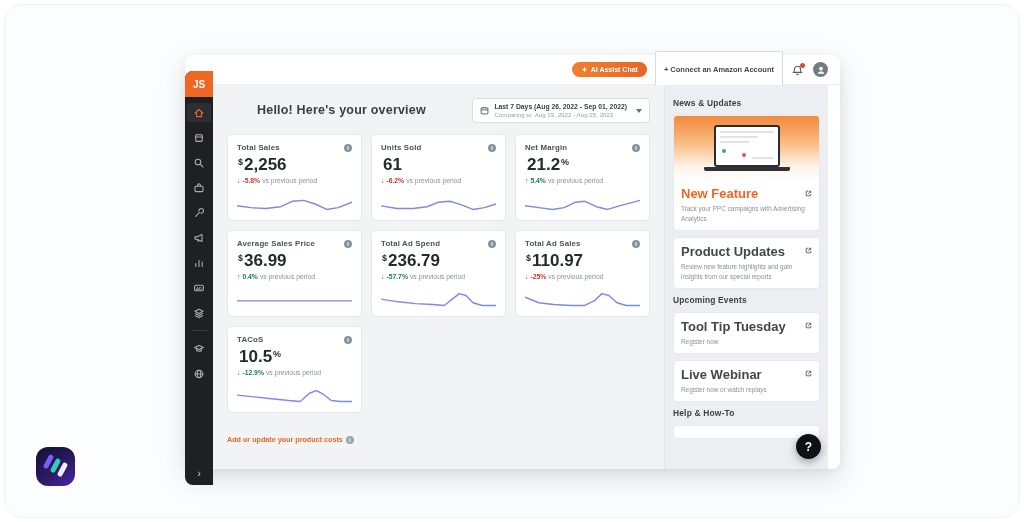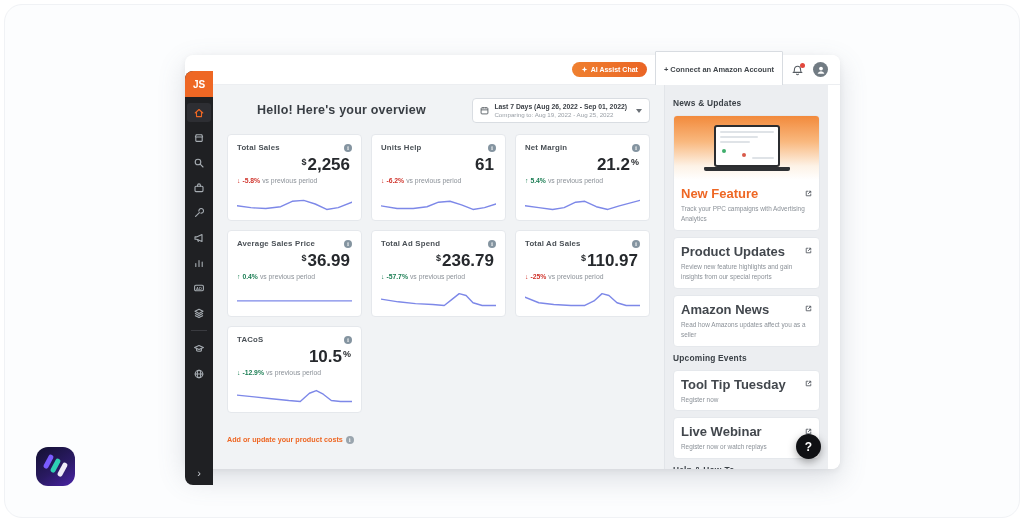--- a/index.html
+++ b/index.html
@@ -46,21 +46,21 @@
   .greeting { font-size:12.5px; font-weight:bold; color:#393e44; letter-spacing:.2px; padding-top:5px; }
   .datepicker { background:#fff; border:1px solid #d9dde2; border-radius:4px; padding:4px 7px;
                 display:flex; align-items:center; gap:5px; cursor:pointer; }
   .datepicker svg { width:9px; height:9px; stroke:#565c62; stroke-width:1; fill:none; }
   .dp-range { font-size:6.8px; font-weight:bold; color:#3c4147; }
   .dp-compare { font-size:6.2px; color:#9aa0a7; margin-top:1px; }
   .dp-caret { width:0; height:0; border-left:3px solid transparent; border-right:3px solid transparent;
               border-top:4px solid #6b7177; margin-left:4px; }
 
   .grid { margin-top:11px; display:grid; grid-template-columns:repeat(3,1fr); gap:9px; }
-  .card { background:#fff; border:1px solid #e5e8ec; border-radius:4px; padding:8px 9px 5px; height:87px; position:relative;text-align:right; }
+  .card { background:#fff; border:1px solid #e5e8ec; border-radius:4px; padding:8px 9px 5px; height:87px; position:relative; }
   .card-top { display:flex; justify-content:space-between; align-items:center; }
   .card-label { font-size:7.8px; font-weight:bold; color:#4a5056; letter-spacing:.2px; }
   .info-dot { width:8px; height:8px; border-radius:50%; background:#8494a0; color:#fff; font-size:5.5px;
               font-weight:bold; display:flex; align-items:center; justify-content:center; cursor:pointer; }
   .info-dot::before { content:"i"; font-family:"Liberation Serif", serif; }
   .card-value { margin-top:4px; font-size:17px; font-weight:bold; color:#26292d; line-height:1; }
   .card-value .pfx, .card-value .sfx { font-size:9px; position:relative; top:-5px; margin:0 1px; }
   .change { margin-top:4px; font-size:6.8px; font-weight:bold; display:flex; align-items:center; gap:2px; }
   .change .vs { color:#8b9198; font-weight:normal; }
   .spark { position:absolute; left:9px; right:9px; bottom:6px; width:calc(100% - 18px); height:20px; }
@@ -245,21 +245,21 @@
                 <span class="vs">vs previous period</span>
               </div>
             <svg class="spark" viewBox="0 0 100 22" preserveAspectRatio="none">
                 <polyline points="0,13 12,15 25,16 38,14 48,8 58,7 68,11 78,17 88,15 100,9"></polyline>
               </svg>
           </div>
 
 
           <div class="card">
             <div class="card-top">
-                <span class="card-label">Units Help</span>
+                <span class="card-label">Units Sold</span>
                 <span class="info-dot"></span>
               </div>
             <div class="card-value"><span class="pfx"></span><span>61</span><span class="sfx"></span></div>
             <div class="change" style="color: rgb(208, 52, 44);">
                 <span>↓</span>
                 <span>-6.2%</span>
                 <span class="vs">vs previous period</span>
               </div>
             <svg class="spark" viewBox="0 0 100 22" preserveAspectRatio="none">
                 <polyline points="0,13 14,16 28,16 40,14 50,9 60,8 70,12 80,17 90,15 100,11"></polyline>
@@ -388,31 +388,20 @@
             <span class="sp-card-title">Product Updates</span>
             <span class="ext-icon"><svg viewBox="0 0 8 8">
                   <path d="M3 1.4H1.4v5.2h5.2V5"></path>
                   <path d="M4.6 1.4h2v2"></path>
                   <path d="M6.4 1.6 3.8 4.2"></path>
                 </svg></span>
           </div>
           <div class="sp-desc">Review new feature highlights and gain insights from our special reports</div>
         </div>
 
-        <div class="sp-card">
-          <div class="sp-card-head">
-            <span class="sp-card-title">Amazon News</span>
-            <span class="ext-icon"><svg viewBox="0 0 8 8">
-                  <path d="M3 1.4H1.4v5.2h5.2V5"></path>
-                  <path d="M4.6 1.4h2v2"></path>
-                  <path d="M6.4 1.6 3.8 4.2"></path>
-                </svg></span>
-          </div>
-          <div class="sp-desc">Read how Amazons updates affect you as a seller</div>
-        </div>
 
         <div class="sp-title">Upcoming Events</div>
 
         <div class="sp-card">
           <div class="sp-card-head">
             <span class="sp-card-title">Tool Tip Tuesday</span>
             <span class="ext-icon"><svg viewBox="0 0 8 8">
                   <path d="M3 1.4H1.4v5.2h5.2V5"></path>
                   <path d="M4.6 1.4h2v2"></path>
                   <path d="M6.4 1.6 3.8 4.2"></path>

